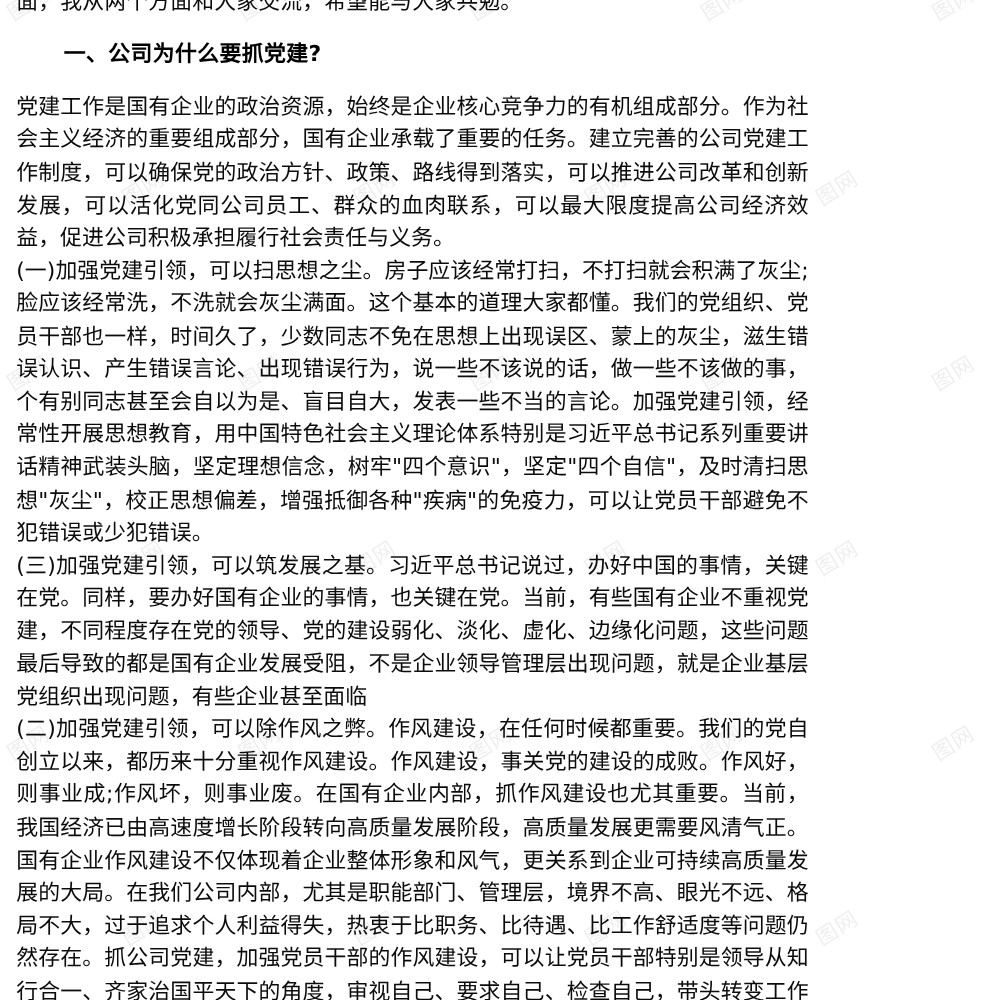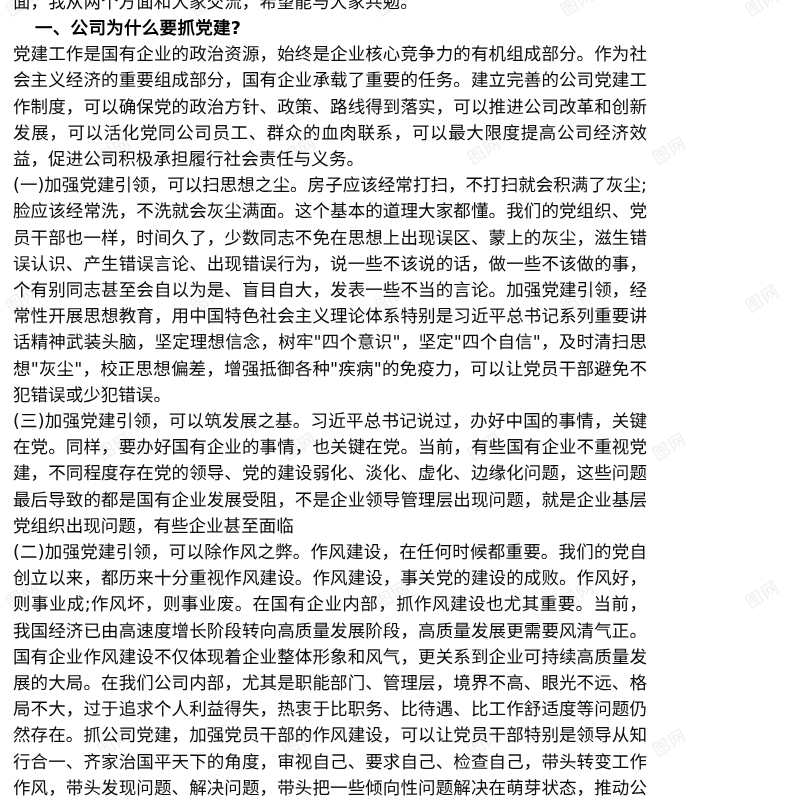--- a/index.html
+++ b/index.html
@@ -73,21 +73,21 @@
   }
   .clipped-top .line-block {
     position: relative;
     top: -11px;
   }
 
   .section-heading {
     font-size: 17.5px;
     line-height: 26.2px;
     font-weight: bold;
-    margin: 0;
+    margin: 16px;
     padding-left: 22px;
     letter-spacing: 0.3px;
     color: #000000;
   }
 
   .para {
     font-size: 17.5px;
     line-height: 26.2px;
     margin: 0;
     text-align: justify;

